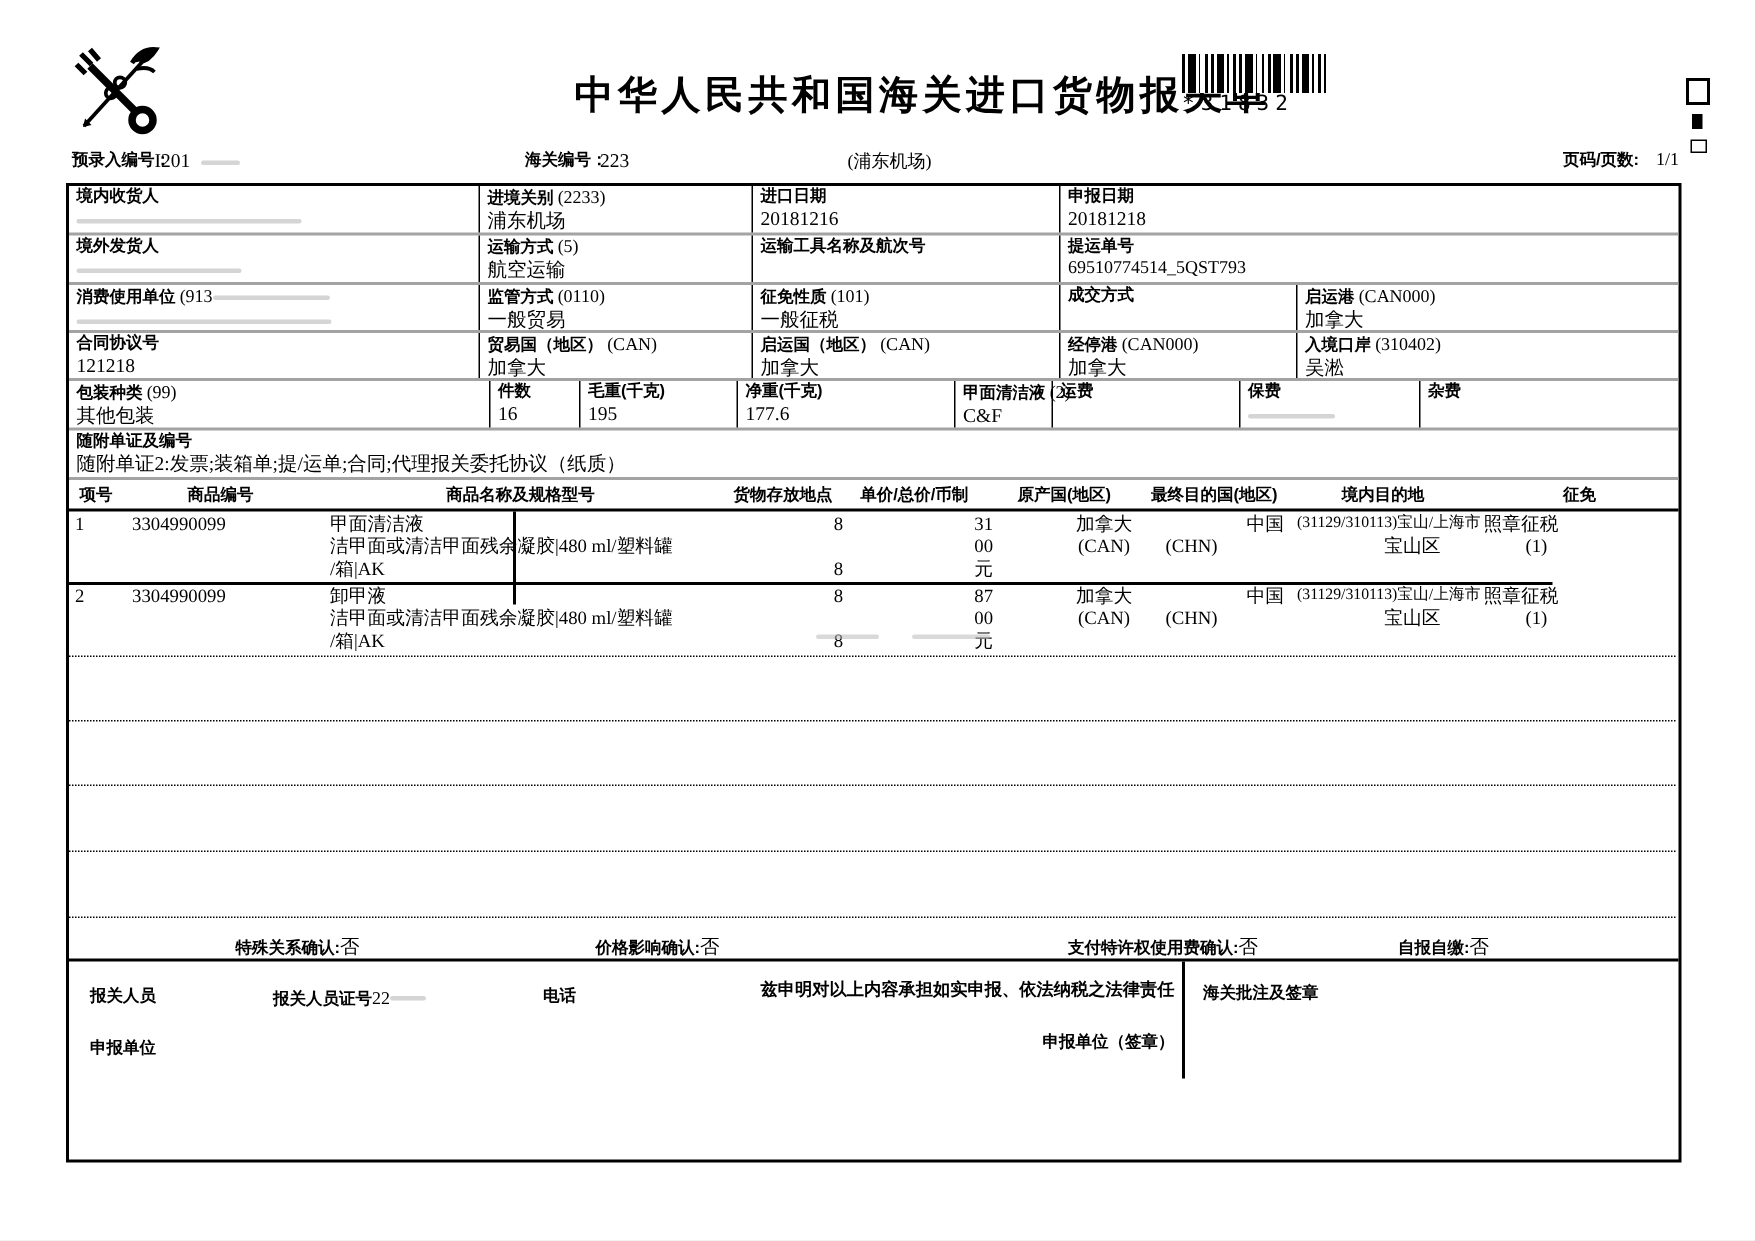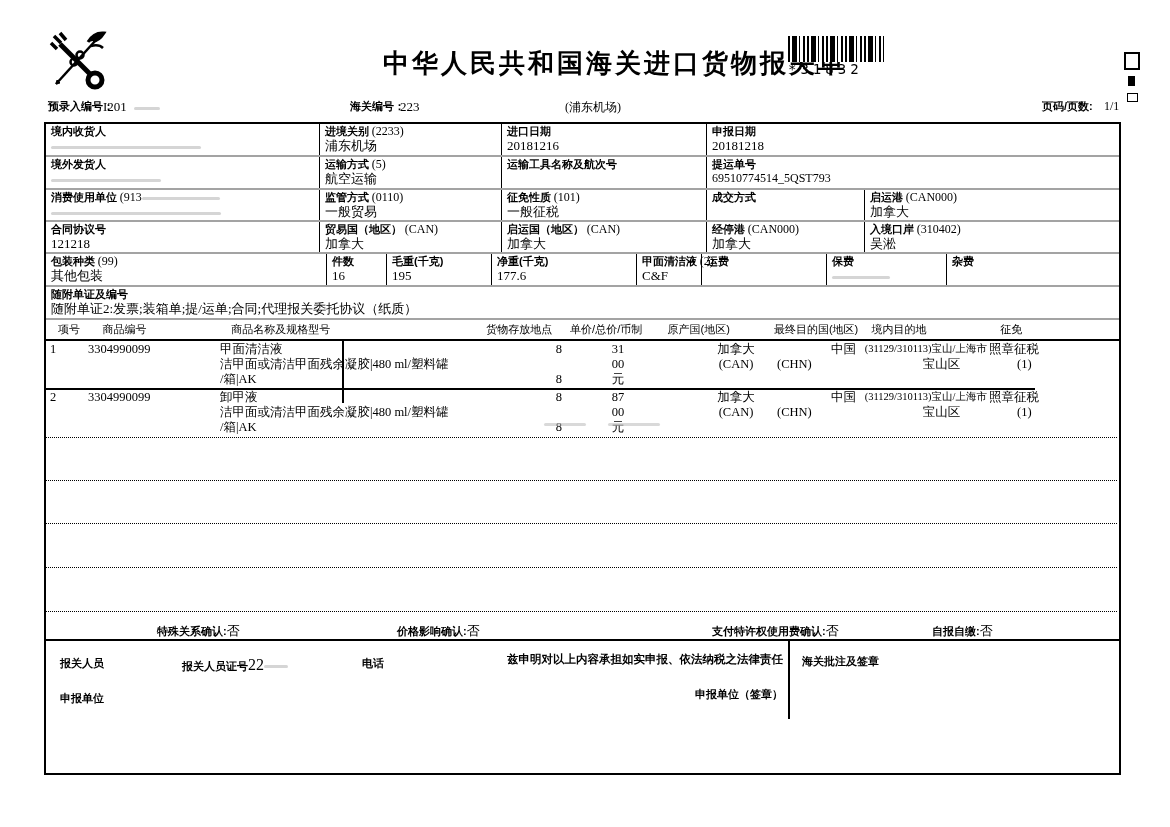--- a/index.html
+++ b/index.html
@@ -28,30 +28,30 @@
         border:2.5px solid #000;box-sizing:border-box;}
   .frow{display:flex;border-bottom:2px solid #a3a3a3;box-sizing:border-box;}
   .h33{height:33px}.h32{height:32px}.h56{height:56px}
   .cell{box-sizing:border-box;border-right:1.5px solid #000;padding:1px 3px 0 5px;overflow:visible;}
   .cell:last-child{border-right:none;}
   .cl{font-size:11px;white-space:nowrap;line-height:13px;}
   .cv{font-size:13px;line-height:15px;white-space:nowrap;}
   .smear{display:inline-block;background:#b9b9b9;height:3px;border-radius:2px;opacity:.6;vertical-align:middle;}
 
   .items-header{display:flex;height:19px;border-bottom:2px solid #000;align-items:center;}
-  .ih{font-weight:normal;font-family:"Liberation Sans",sans-serif;font-size:11px;text-align:left;
-      box-sizing:border-box;white-space:nowrap;overflow:visible;margin-left:12px;}
+  .ih{font-weight:bold;font-family:"Liberation Sans",sans-serif;font-size:11px;text-align:center;
+      box-sizing:border-box;white-space:nowrap;overflow:visible;}
 
   .items-body{position:relative;height:298px;border-bottom:2px solid #000;font-size:12.5px;}
   .item{position:absolute;left:0;width:1073px;height:48px;}
   .item span{position:absolute;white-space:nowrap;line-height:14px;}
   .t1{top:1px}.t2{top:16px}.t3{top:31px}
   .i-no{left:4px}.i-code{left:42px}.i-name{left:174px}
   .i-qty{left:436px;width:80px;text-align:right}
-  .i-price{left:528px;width:88px;text-align:center}
+  .i-price{left:528px;width:88px;text-align:right}
   .i-origin{left:640px;width:100px;text-align:center}
   .i-dest1{left:720px;width:90px;text-align:right}
   .i-dest2{left:731px}
   .i-dom1{left:700px;width:241px;text-align:right;font-size:10.5px}
   .i-dom2{left:850px;width:91px;text-align:center}
   .i-duty1{left:943px}.i-duty2{left:971px}
   .vline{position:absolute;left:296px;top:0;width:1.5px;height:62px;background:#000;}
   .isep{position:absolute;left:0;top:47px;width:989px;height:2px;background:#000;}
   .dot{position:absolute;left:0;width:1071px;height:0;border-top:1.6px dotted #000;}
   .gsm{position:absolute;background:#b9b9b9;height:3px;border-radius:2px;opacity:.55;}
@@ -299,21 +299,21 @@
       <div class="dot" style="top:270px"></div>
 
       <span class="conf" style="left:111px"><b>特殊关系确认:</b><i>否</i></span>
       <span class="conf" style="left:351px"><b>价格影响确认:</b><i>否</i></span>
       <span class="conf" style="left:666px"><b>支付特许权使用费确认:</b><i>否</i></span>
       <span class="conf" style="left:886px"><b>自报自缴:</b><i>否</i></span>
     </div>
 
     <div class="footer">
       <span class="fl lbl" style="left:14px;top:15px">报关人员</span>
-      <span class="fl" style="left:136px;top:15px"><b class="lbl">报关人员证号</b><span class="val" style="font-size:16px">22</span><span class="smear" style="width:24px"></span></span>
+      <span class="fl" style="left:136px;top:15px"><b class="lbl">报关人员证号</b><span class="val" style="font-size:12px">22</span><span class="smear" style="width:24px"></span></span>
       <span class="fl lbl" style="left:316px;top:15px">电话</span>
       <span class="fl lbl" style="right:336px;top:11px;font-size:11.5px">兹申明对以上内容承担如实申报、依法纳税之法律责任</span>
       <span class="fl lbl" style="left:14px;top:50px">申报单位</span>
       <span class="fl lbl" style="right:336px;top:46px">申报单位（签章）</span>
       <div class="fdiv"></div>
       <span class="fl lbl" style="left:756px;top:13px">海关批注及签章</span>
     </div>
 
   </div>
 </div>

